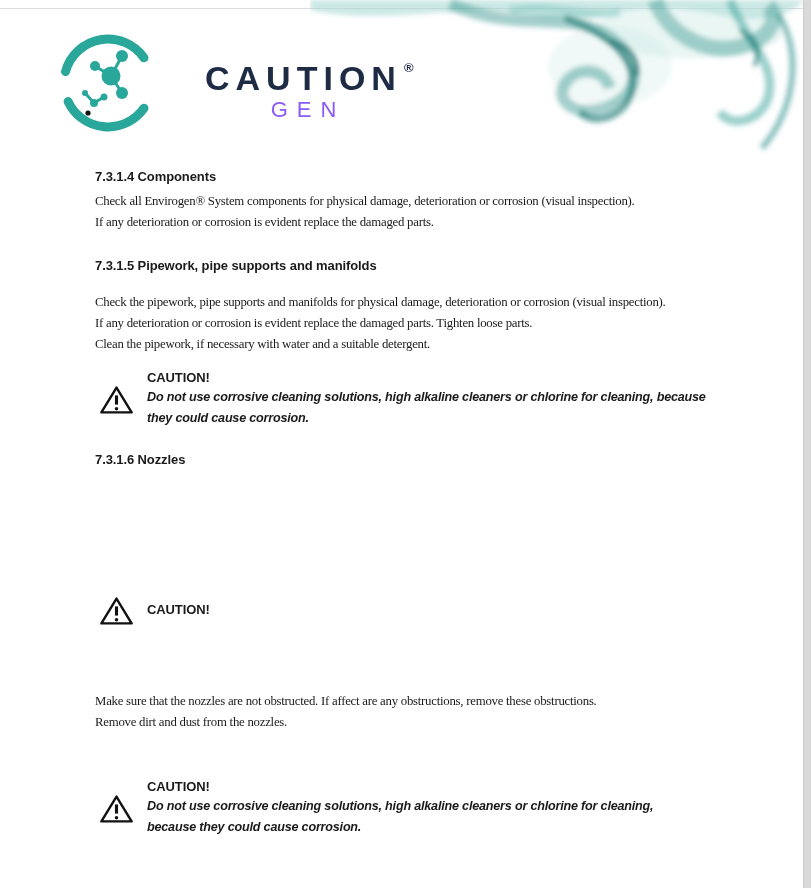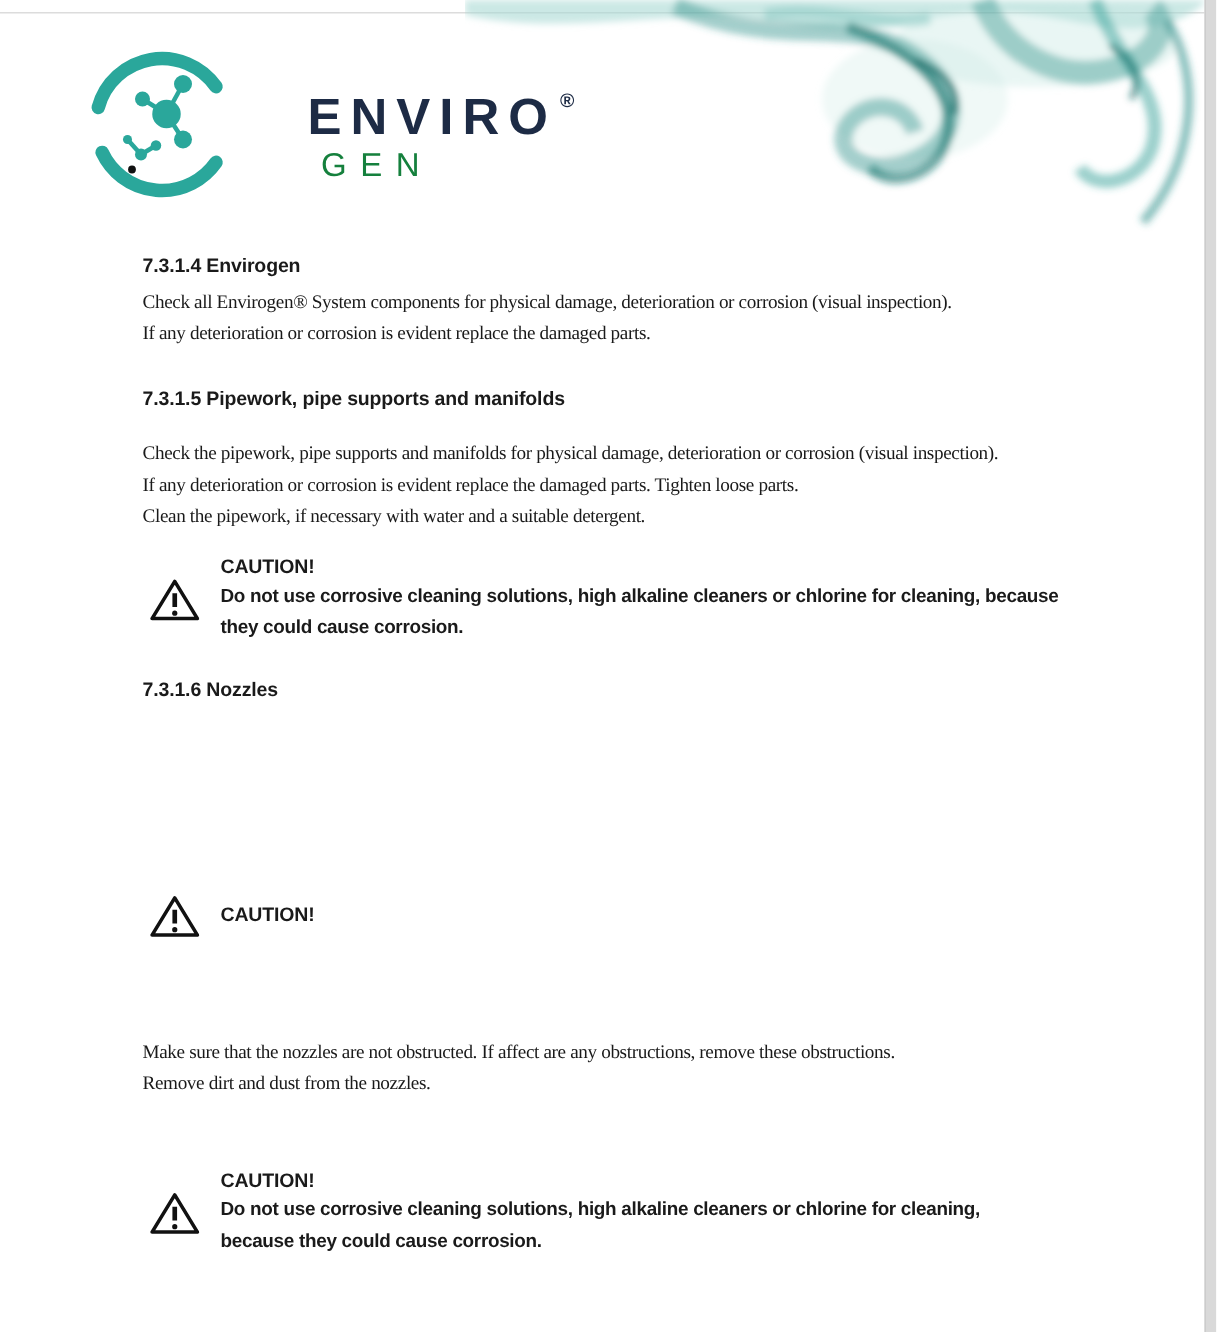--- a/index.html
+++ b/index.html
@@ -21,22 +21,22 @@
   
   .brand-logo{position:absolute;left:57px;top:33px;z-index:2;}
   .brand-logo-icon{position:absolute;left:0;top:0;}
   .brand-wordmark{
     position:absolute;left:148px;top:26px;width:200px;
     font-weight:bold;font-size:34px;letter-spacing:6px;color:#1d2b45;
     white-space:nowrap;
   }
   .brand-registered{font-size:13px;vertical-align:18px;letter-spacing:0;margin-left:2px;}
   .brand-subname{
-    position:absolute;left:148px;top:64px;width:197px;
-    font-size:22px;letter-spacing:9px;color:#15803d;font-weight:normal;
+    position:absolute;left:148px;top:64px;width:197px;text-align:center;
+    font-size:22px;letter-spacing:9px;color:#8b5cf6;font-weight:normal;
     padding-left:9px;box-sizing:border-box;
   }
 
   
   .sec-heading{
     position:absolute;left:95px;
     font-size:13px;font-weight:bold;letter-spacing:-0.1px;white-space:pre;
   }
   .body-text{
     position:absolute;left:95px;width:710px;
@@ -47,20 +47,21 @@
   
   .caution{
     position:absolute;left:100px;display:flex;gap:14px;align-items:center;
   }
   .warning-triangle-icon{flex:0 0 auto;margin-top:4px;}
   .caution-text{max-width:650px;}
   .caution-title{font-size:13px;font-weight:bold;line-height:19px;letter-spacing:-0.1px;}
   .caution-body{
     font-size:12.6px;font-weight:bold;line-height:20.8px;letter-spacing:-0.2px;
     white-space:pre;
+    font-style:italic;
   }
 </style>
 </head>
 <body>
 
 <div class="screen">
 
   <div class="top-edge-line"></div>
   <div class="right-page-edge"></div>
 
@@ -102,25 +103,25 @@
         <circle cx="53" cy="43" r="9.5"></circle>
         <circle cx="37" cy="33" r="5"></circle>
         <circle cx="64" cy="23" r="6"></circle>
         <circle cx="64" cy="60" r="6"></circle>
         <circle cx="36" cy="70" r="4"></circle>
         <circle cx="27" cy="60" r="3"></circle>
         <circle cx="46" cy="64" r="3.5"></circle>
       </g>
       <circle cx="30" cy="80" r="2.6" fill="#111111"></circle>
     </svg>
-    <div class="brand-wordmark"><span>ENVIRO</span><span class="brand-registered">®</span></div>
+    <div class="brand-wordmark"><span>CAUTION</span><span class="brand-registered">®</span></div>
     <div class="brand-subname">GEN</div>
   </div>
 
-  <div class="sec-heading" style="top:169px">7.3.1.4 Envirogen</div>
+  <div class="sec-heading" style="top:169px">7.3.1.4 Components</div>
   <div class="body-text" style="top:191px">Check all Envirogen® System components for physical damage, deterioration or corrosion (visual inspection).
 If any deterioration or corrosion is evident replace the damaged parts.</div>
 
   <div class="sec-heading" style="top:258px">7.3.1.5 Pipework, pipe supports and manifolds</div>
   <div class="body-text" style="top:292px">Check the pipework, pipe supports and manifolds for physical damage, deterioration or corrosion (visual inspection).
 If any deterioration or corrosion is evident replace the damaged parts. Tighten loose parts.
 Clean the pipework, if necessary with water and a suitable detergent.</div>
 
   <div class="caution" style="top:368px">
     <svg class="warning-triangle-icon" width="33" height="30" viewBox="0 0 36 32" xmlns="http://www.w3.org/2000/svg">

